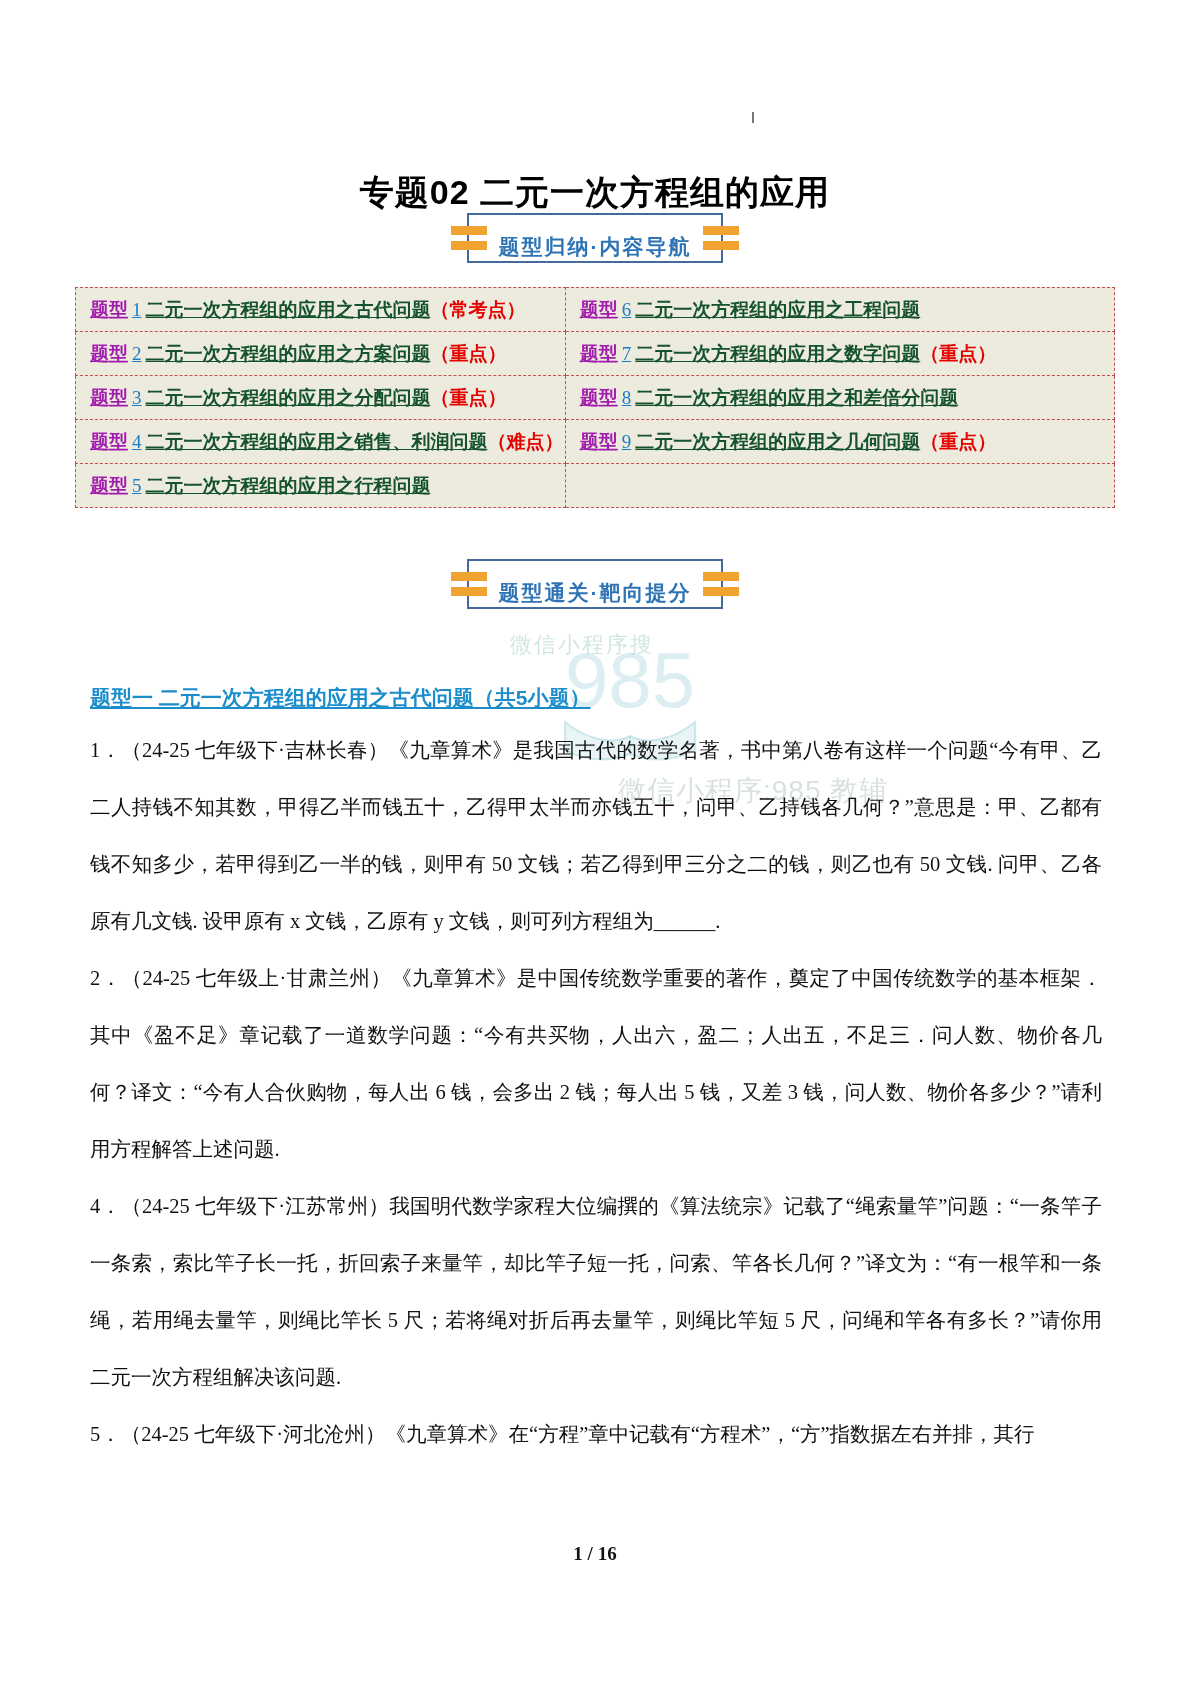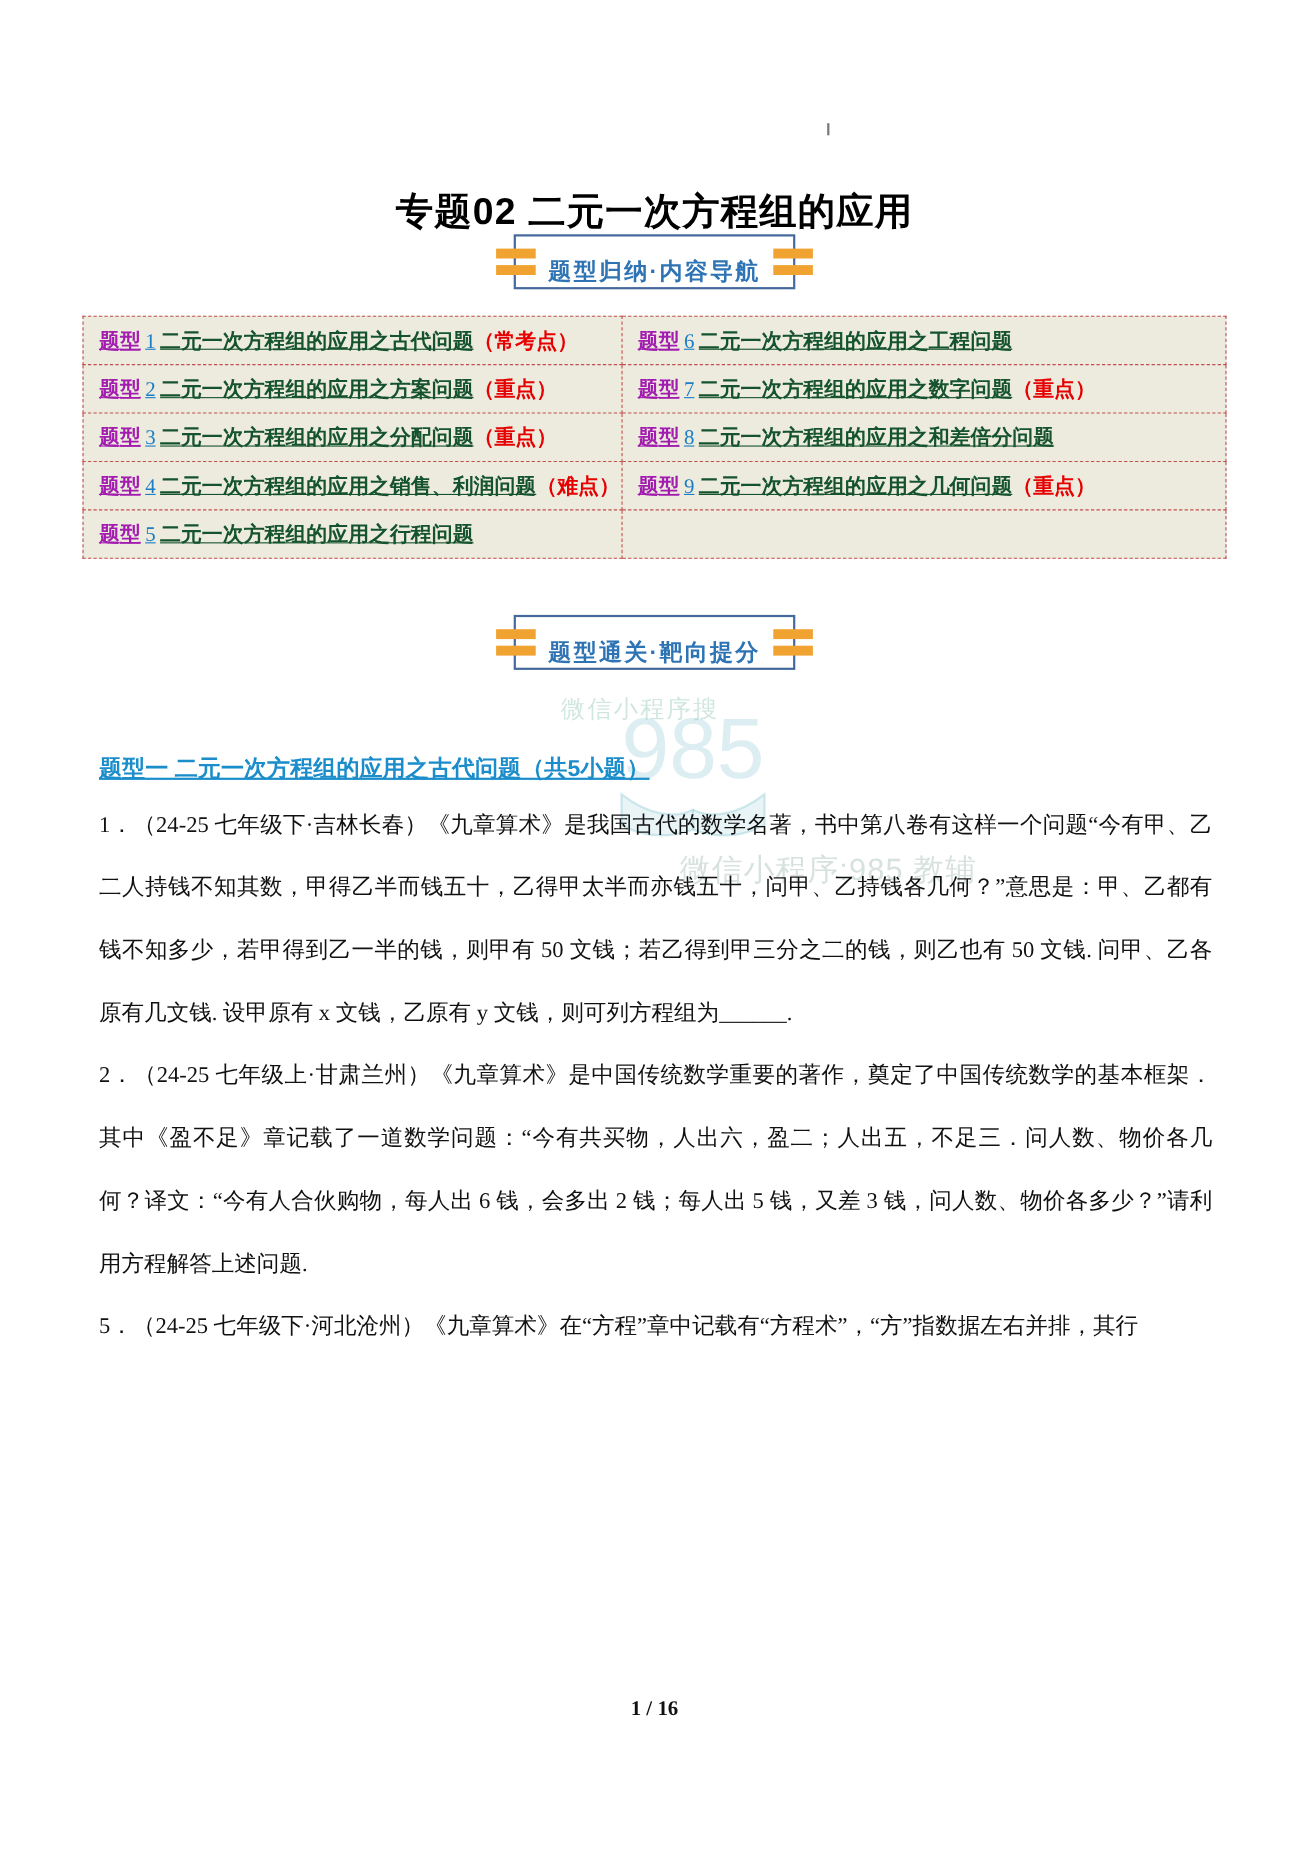--- a/index.html
+++ b/index.html
@@ -208,18 +208,19 @@
         <span></span>
         <span></span>
       </div>
   </div>
 
   <div class="section-heading">题型一 二元一次方程组的应用之古代问题（共5小题）</div>
 
   <div class="problems">
     <p>1．（24-25 七年级下·吉林长春）《九章算术》是我国古代的数学名著，书中第八卷有这样一个问题“今有甲、乙二人持钱不知其数，甲得乙半而钱五十，乙得甲太半而亦钱五十，问甲、乙持钱各几何？”意思是：甲、乙都有钱不知多少，若甲得到乙一半的钱，则甲有 50 文钱；若乙得到甲三分之二的钱，则乙也有 50 文钱. 问甲、乙各原有几文钱.  设甲原有 x 文钱，乙原有 y 文钱，则可列方程组为______.</p>
     <p>2．（24-25 七年级上·甘肃兰州）《九章算术》是中国传统数学重要的著作，奠定了中国传统数学的基本框架．其中《盈不足》章记载了一道数学问题：“今有共买物，人出六，盈二；人出五，不足三．问人数、物价各几何？译文：“今有人合伙购物，每人出 6 钱，会多出 2 钱；每人出 5 钱，又差 3 钱，问人数、物价各多少？”请利用方程解答上述问题.</p>
+    <p>4．（24-25 七年级下·江苏常州）我国明代数学家程大位编撰的《算法统宗》记载了“绳索量竿”问题：“一条竿子一条索，索比竿子长一托，折回索子来量竿，却比竿子短一托，问索、竿各长几何？”译文为：“有一根竿和一条绳，若用绳去量竿，则绳比竿长 5 尺；若将绳对折后再去量竿，则绳比竿短 5 尺，问绳和竿各有多长？”请你用二元一次方程组解决该问题.</p>
     <p>5．（24-25 七年级下·河北沧州）《九章算术》在“方程”章中记载有“方程术”，“方”指数据左右并排，其行</p>
   </div>
 
   <div class="footer">1 / 16</div>
 
 </div>
 
 </body></html>

